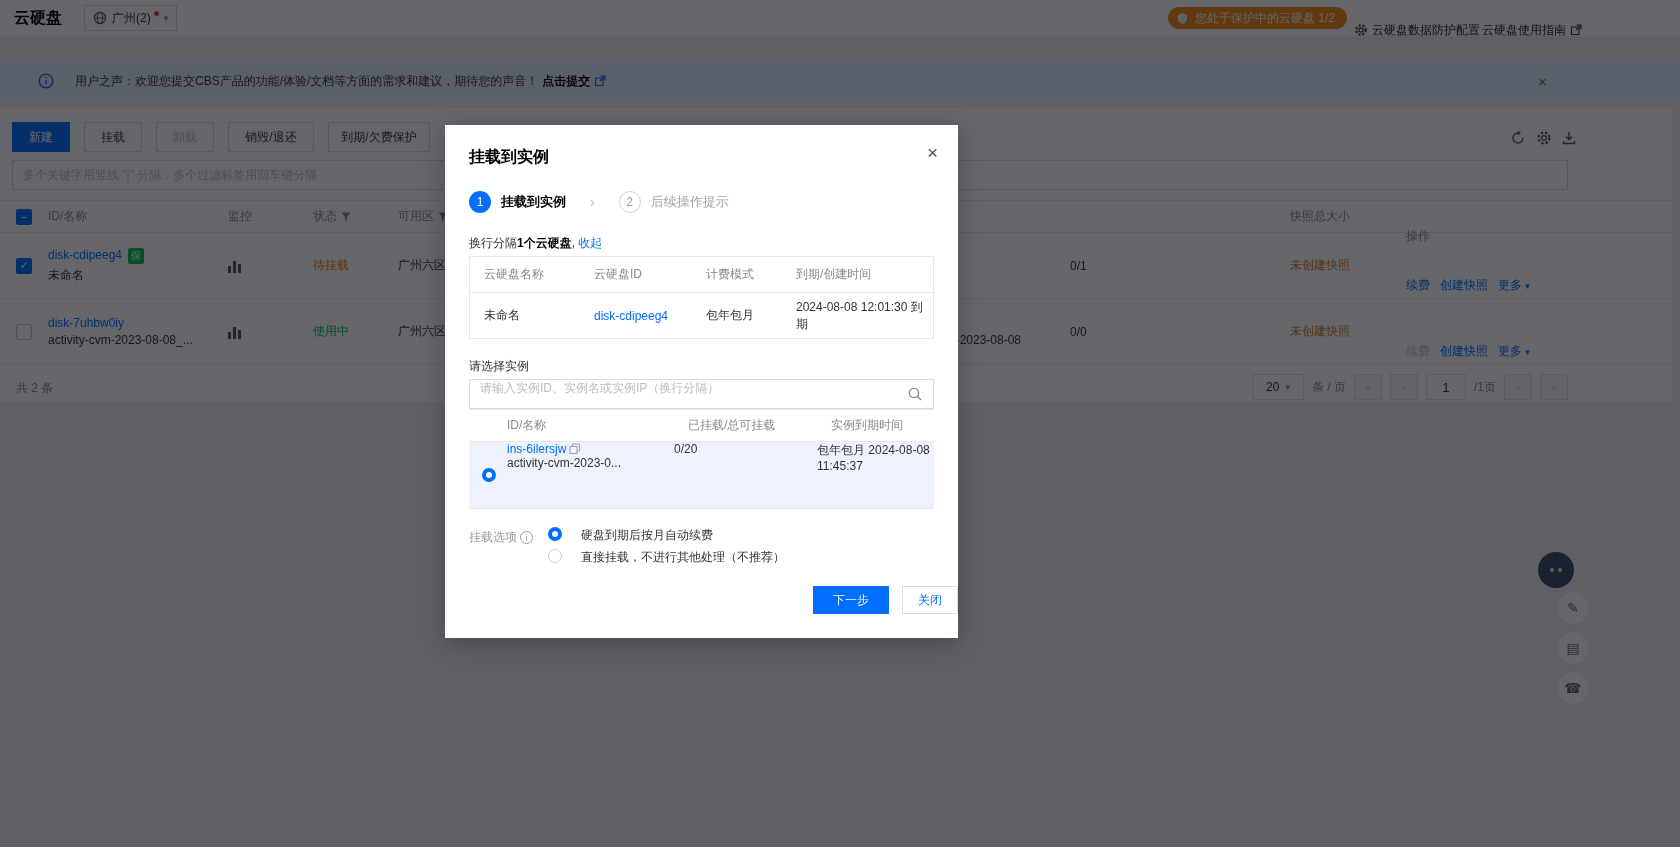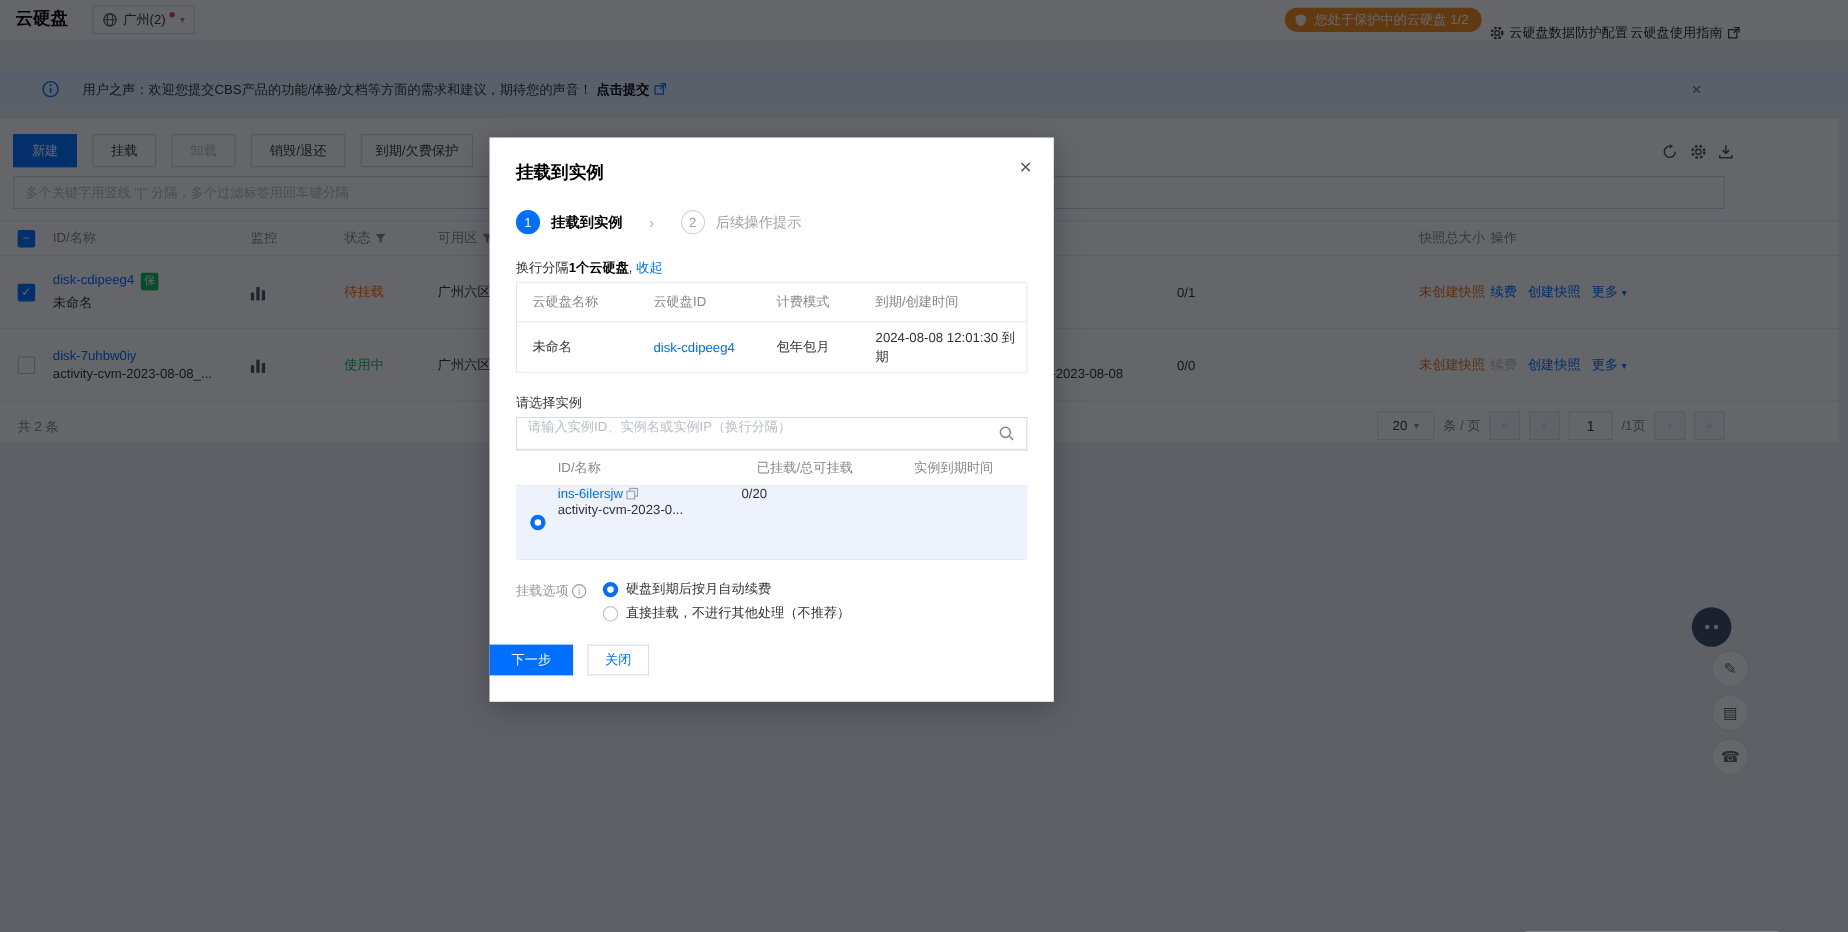--- a/index.html
+++ b/index.html
@@ -40,21 +40,21 @@
 
   .thead { position:absolute; left:0; top:92px; width:1680px; height:33px;
            border-top:1px solid #e8eaee; border-bottom:1px solid #e8eaee; color:#888; }
   .thead .cell, .trow .cell { position:absolute; top:0; height:100%; display:flex; align-items:center; gap:4px; }
   .trow { position:absolute; left:0; width:1680px; height:66px; border-bottom:1px solid #e8eaee; }
   .row1 { top:125px; } .row2 { top:191px; }
   .c-check { left:16px; width:32px; } .c-id { left:48px; width:180px; }
   .c-mon { left:228px; width:80px; } .c-status { left:313px; width:80px; }
   .c-zone { left:398px; width:85px; } .c-inst { left:893px; width:177px; }
   .c-backup { left:1070px; width:215px; } .c-snap { left:1290px; width:64px; }
-  .c-act { left:1355px; width:213px; }
+  .c-act { left:1406px; width:213px;margin-top:20px; }
   .two-line { flex-direction:column; align-items:flex-start !important; justify-content:center; gap:3px !important; }
   .link { color:#006eff; cursor:pointer; text-decoration:none; }
   .sub { color:#333; }
   .status-orange { color:#ff7200; } .status-green { color:#0abf5b; } .warn-orange { color:#e37318; cursor:pointer; }
   .act-disabled { color:#bfbfbf; cursor:default; }
   .badge-green { display:inline-block; min-width:16px; height:16px; background:#0abf5b; color:#fff;
                  font-size:10px; line-height:16px; text-align:center; border-radius:2px; margin-left:6px; }
   .cb { width:16px; height:16px; border:1px solid #c3c7cd; border-radius:2px; background:#fff;
         display:inline-flex; align-items:center; justify-content:center; color:#fff; font-size:11px; cursor:pointer; }
   .cb.on { background:#006eff; border-color:#006eff; }
@@ -117,25 +117,25 @@
   .inst-row { display:flex; height:66px; background:#edf2fc; color:#333; position:relative; }
   .inst-row .icol1 { padding-left:38px; }
   .radio { width:14px; height:14px; border-radius:50%; flex:none; cursor:pointer; }
   .radio.on { border:4px solid #006eff; background:#fff; }
   .radio.off { border:1px solid #c3c7cd; background:#fff; }
   .inst-radio { position:absolute; left:13px; top:26px; }
   .copy-icon { width:12px; height:12px; margin-left:3px; color:#9aa0a8; cursor:pointer; }
   .cell-2l { flex-direction:column; align-items:flex-start !important; justify-content:center; gap:3px; }
 
   .m-opts-label { position:absolute; left:24px; top:404px; color:#999; display:flex; gap:3px; align-items:center; }
-  .opt-row { position:absolute; left:103px; display:flex; align-items:center; gap:7px; color:#333; cursor:pointer; }
+  .opt-row { position:absolute; left:103px; display:flex; gap:19px; color:#333; cursor:pointer; }
   .opt1 { top:402px; } .opt2 { top:424px; }
   .info-i { width:13px; height:13px; border:1px solid #999; border-radius:50%; display:inline-flex;
             align-items:center; justify-content:center; font-size:9px; color:#999; cursor:pointer; }
-  .m-footer { position:absolute; left:0; top:461px; width:100%; display:flex; justify-content:flex-start; gap:13px; }
+  .m-footer { position:absolute; left:0; top:461px; width:100%; display:flex; justify-content:flex-end; gap:13px; }
   .m-btn { height:28px; font-size:12px; cursor:pointer; border:1px solid transparent;
            display:flex; align-items:center; justify-content:center; font-family:inherit; }
   .m-btn.next { width:76px; background:#006eff; color:#fff; }
   .m-btn.cancel { width:56px; background:#fff; border-color:#d9dce3; color:#006eff; }
 
   svg { display:block; }
 </style>
 </head>
 <body>
 
@@ -387,20 +387,24 @@
         <span style="display:flex;align-items:center;">
           <a class="link">ins-6ilersjw</a>
           <svg class="copy-icon" viewBox="0 0 12 12">
             <rect x="1" y="3.5" width="7" height="7" fill="#edf2fc" stroke="#9aa0a8" stroke-width="1"></rect>
             <path d="M3.5 3.5 V1 H10.5 V8 H8" fill="none" stroke="#9aa0a8" stroke-width="1"></path>
           </svg>
         </span>
         <span>activity-cvm-2023-0...</span>
       </div>
       <div class="icol2">0/20</div>
+      <div class="icol3 cell-2l">
+        <span>包年包月</span>
+        <span>2024-08-08 11:45:37</span>
+      </div>
     </div>
   </div>
 
   <div class="m-opts-label">
     <span>挂载选项</span>
       <span class="info-i">i</span>
   </div>
   <div class="opt-row opt1">
     <span class="radio on"></span>
     <span>硬盘到期后按月自动续费</span>

